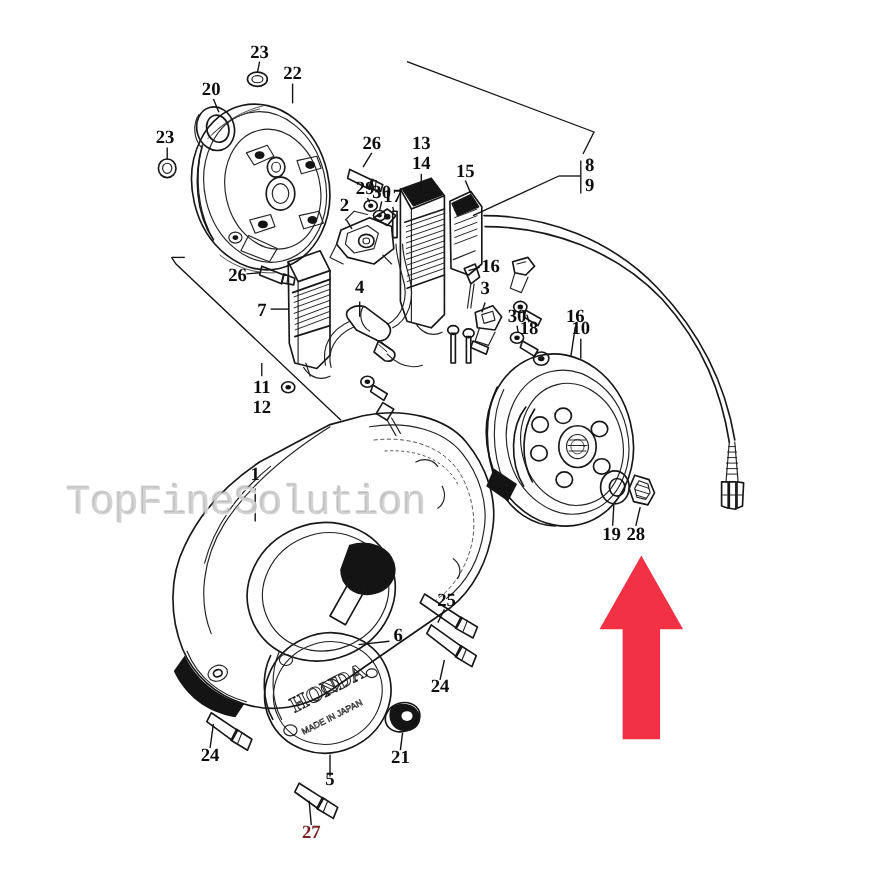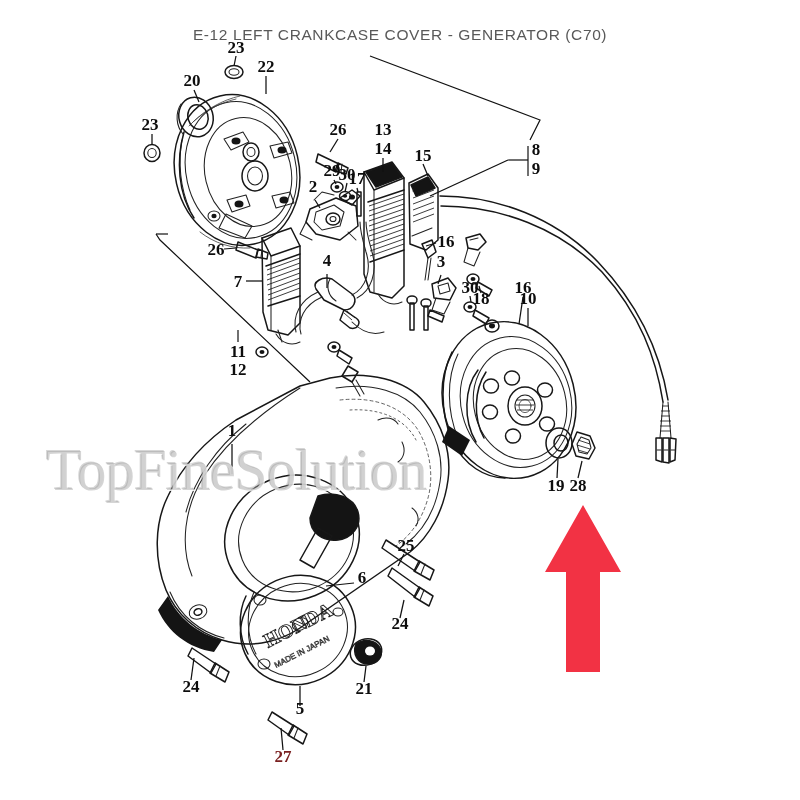--- a/index.html
+++ b/index.html
@@ -28,25 +28,25 @@
     text-align: center;
     font-family: "Liberation Sans", sans-serif;
     font-size: 15.5px;
     letter-spacing: 0.6px;
     color: #595959;
     white-space: nowrap;
     pointer-events: none;
   }
   #watermark {
     position: absolute;
-    left: 46px;
+    left: 60px;
     top: 436px;
     width: 470px;
-    font-family: Liberation Serif, serif;
-    font-size: 59px;
+    font-family: Liberation Mono, monospace;
+    font-size: 38px;
     font-weight: 400;
     color: rgba(150,150,150,0.40);
     text-shadow:
        1px 1px 0 rgba(255,255,255,0.85),
       -1px -1px 0 rgba(120,120,120,0.30);
     letter-spacing: -1px;
     white-space: nowrap;
     pointer-events: none;
     z-index: 40;
   }
@@ -90,21 +90,20 @@
     fill: none;
     stroke: #2a2a2a;
     stroke-width: 0.55;
   }
 </style>
 </head>
 <body>
 
 <div id="diagram-root" style="background: rgb(255, 255, 255);">
 
-  <div id="figure-title" style="color: rgb(89, 89, 89);">E-12 LEFT CRANKCASE COVER - GENERATOR (C70)</div>
 
   <svg class="art" viewBox="0 0 800 800">
 
     <g>
 
       <ellipse class="ln" cx="237" cy="170" rx="62" ry="76" transform="rotate(-13 237 170)"></ellipse>
       <ellipse class="ln-thin" cx="241" cy="170" rx="55" ry="69" transform="rotate(-13 241 170)"></ellipse>
       <path class="ln-thin" d="M182 140 C178 162 180 188 190 210"></path>
       <path class="ln" d="M184 132 C176 160 178 194 194 218"></path>
 

